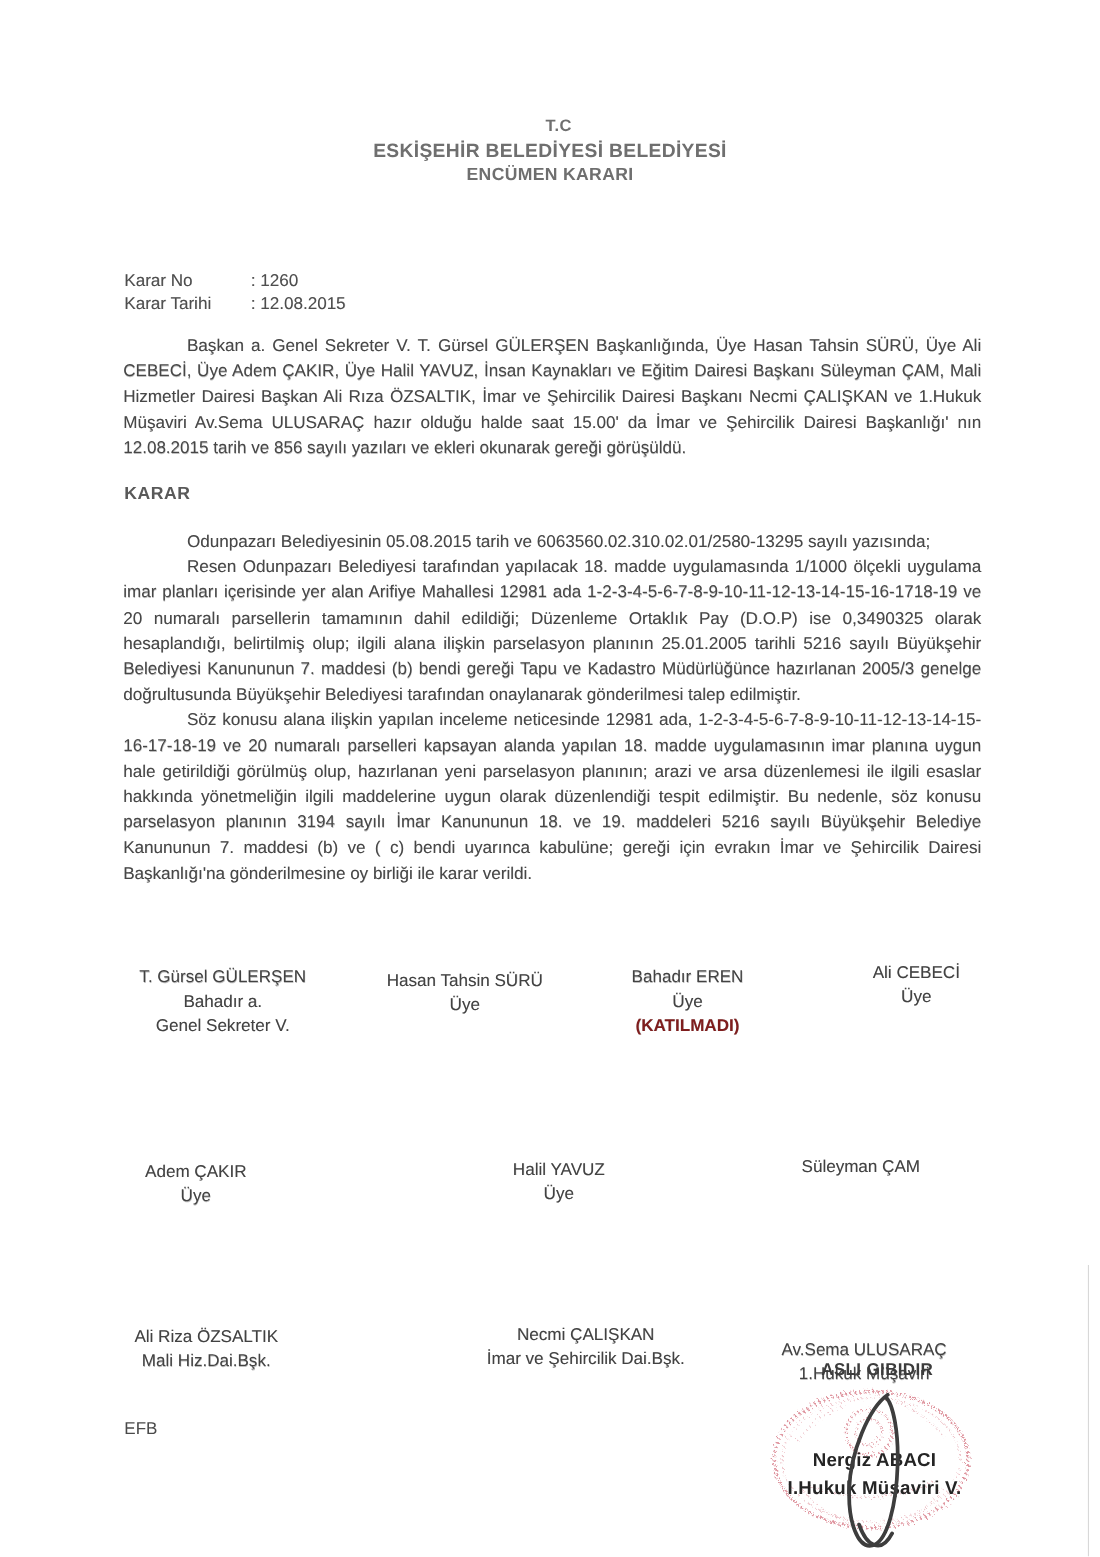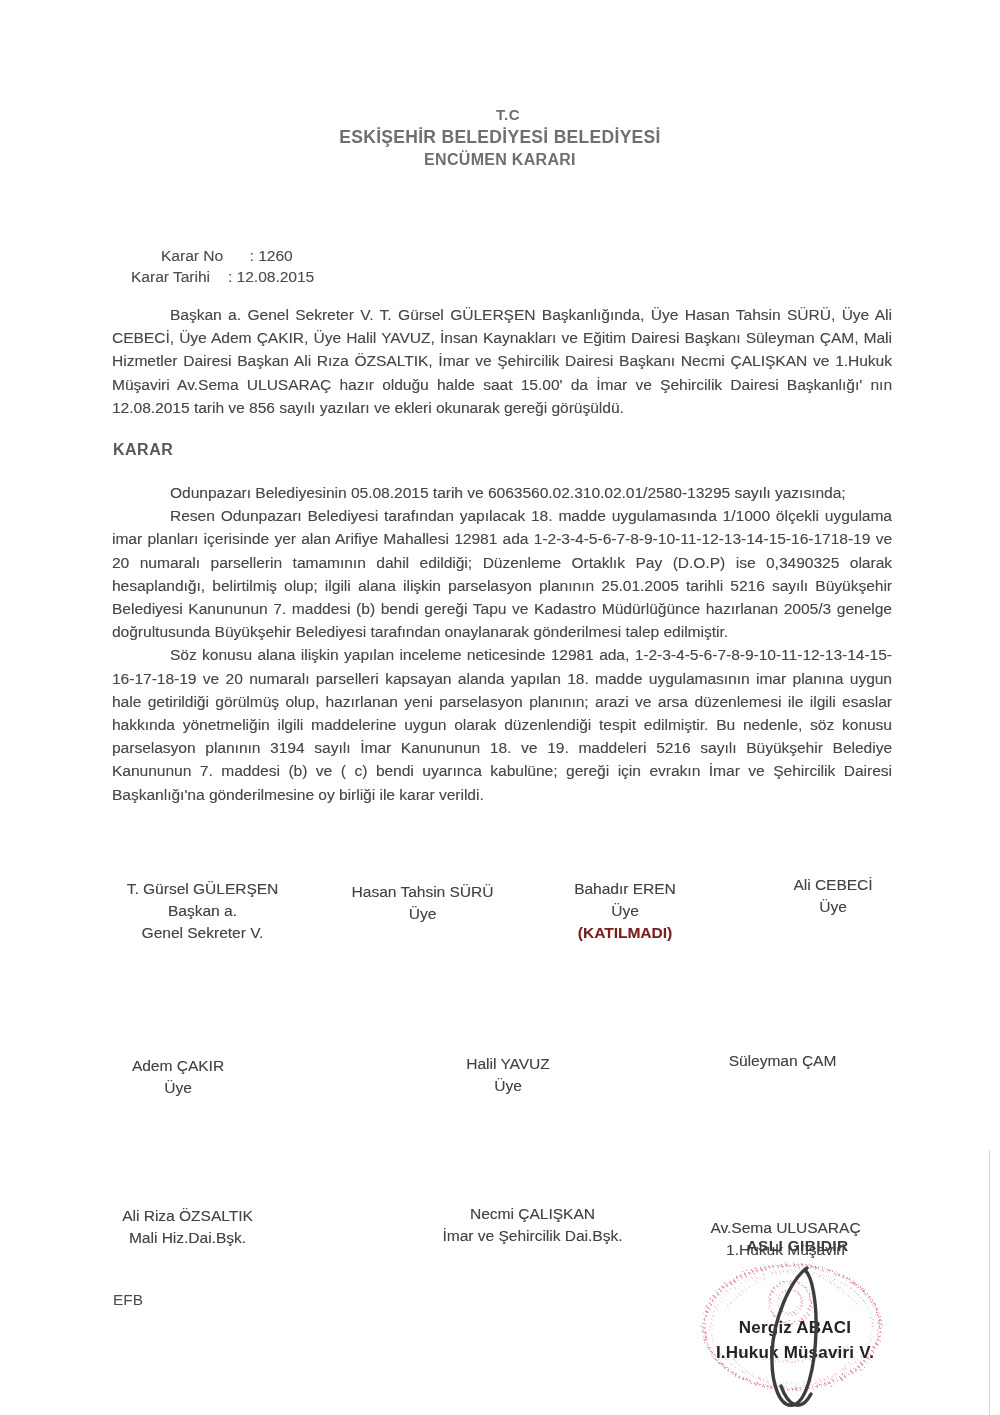--- a/index.html
+++ b/index.html
@@ -11,21 +11,21 @@
     overflow:hidden;
   }
   .page{position:absolute;inset:0;width:1000px;height:1415px;background:#fff;}
   
   .scan{color:#474747;text-shadow:0.3px 0.3px 0.6px rgba(110,110,110,0.45);}
   .header{position:absolute;top:106px;left:0;width:1000px;text-align:center;color:#6f6f6f;font-weight:bold;}
   .header .l1{font-size:15px;letter-spacing:0.5px;padding-left:16px;}
   .header .l2{font-size:17.5px;margin-top:4px;letter-spacing:0.3px;}
   .header .l3{font-size:16px;margin-top:3px;letter-spacing:0.3px;}
   .meta{position:absolute;top:247px;left:113px;font-size:15.5px;color:#4e4e4e;}
-  .meta .row{height:21px;text-align:center;}
+  .meta .row{height:21px;}
   .meta .lbl{display:inline-block;width:115px;}
   .bodytext{position:absolute;left:112px;width:780px;text-align:justify;font-size:15.5px;line-height:23.2px;}
   .bodytext p{margin:0;text-indent:58px;}
   .intro{top:303px;}
   .kararhead{position:absolute;top:441px;left:113px;font-size:16px;font-weight:bold;color:#595959;letter-spacing:0.5px;}
   .karartext{top:481px;}
   .sig{position:absolute;text-align:center;font-size:15.5px;line-height:22px;color:#424242;}
   .sig .note{font-weight:bold;color:#7f1d1d;}
   .initials{position:absolute;top:1291px;left:113px;font-size:15.5px;color:#4a4a4a;}
   .certify{position:absolute;top:1237px;left:700px;width:195px;text-align:center;
@@ -65,21 +65,21 @@
   <div class="kararhead">KARAR</div>
 
   <div class="bodytext karartext scan">
     <p>Odunpazarı Belediyesinin 05.08.2015 tarih ve 6063560.02.310.02.01/2580-13295 sayılı yazısında;</p>
     <p>Resen Odunpazarı Belediyesi tarafından yapılacak 18. madde uygulamasında 1/1000 ölçekli uygulama imar planları içerisinde yer alan Arifiye Mahallesi  12981 ada 1-2-3-4-5-6-7-8-9-10-11-12-13-14-15-16-1718-19 ve 20 numaralı parsellerin tamamının dahil edildiği; Düzenleme Ortaklık Pay (D.O.P) ise 0,3490325 olarak hesaplandığı, belirtilmiş olup; ilgili alana ilişkin parselasyon planının 25.01.2005 tarihli 5216 sayılı Büyükşehir Belediyesi Kanununun 7. maddesi (b) bendi gereği Tapu ve Kadastro Müdürlüğünce hazırlanan 2005/3 genelge doğrultusunda Büyükşehir Belediyesi tarafından onaylanarak gönderilmesi talep edilmiştir.</p>
     <p>Söz konusu alana ilişkin yapılan inceleme neticesinde 12981 ada,  1-2-3-4-5-6-7-8-9-10-11-12-13-14-15-16-17-18-19 ve 20 numaralı parselleri kapsayan alanda yapılan 18. madde uygulamasının imar planına uygun hale getirildiği görülmüş olup, hazırlanan yeni parselasyon planının; arazi ve arsa düzenlemesi ile ilgili esaslar hakkında yönetmeliğin ilgili maddelerine uygun olarak düzenlendiği tespit edilmiştir. Bu nedenle, söz konusu parselasyon planının 3194 sayılı İmar Kanununun 18. ve 19. maddeleri 5216 sayılı Büyükşehir Belediye Kanununun 7. maddesi (b) ve ( c) bendi uyarınca  kabulüne; gereği için evrakın İmar ve Şehircilik Dairesi Başkanlığı'na gönderilmesine oy birliği ile karar verildi.</p>
   </div>
 
   <div class="sig scan" style="top:878px;left:105px;width:195px;">
     <div>T. Gürsel GÜLERŞEN</div>
-    <div>Başkan a.</div>
+    <div>Bahadır a.</div>
     <div>Genel Sekreter V.</div>
   </div>
   <div class="sig scan" style="top:881px;left:330px;width:185px;">
     <div>Hasan Tahsin SÜRÜ</div>
     <div>Üye</div>
   </div>
   <div class="sig scan" style="top:878px;left:540px;width:170px;">
     <div>Bahadır EREN</div>
     <div>Üye</div>
     <div class="note">(KATILMADI)</div>

